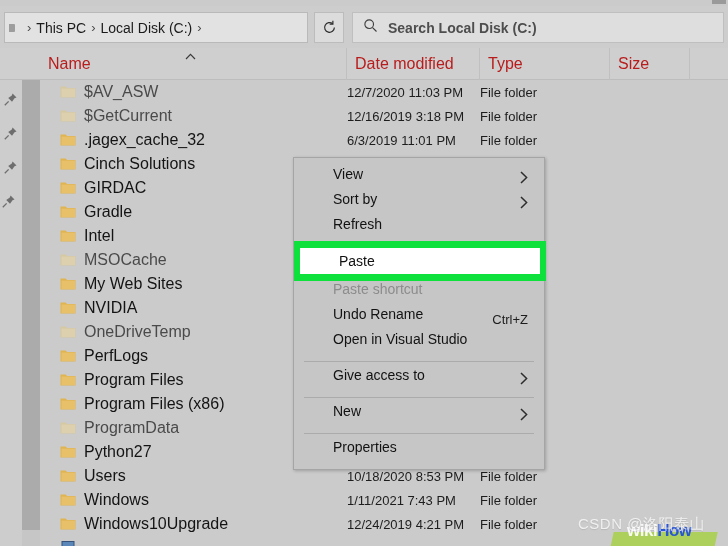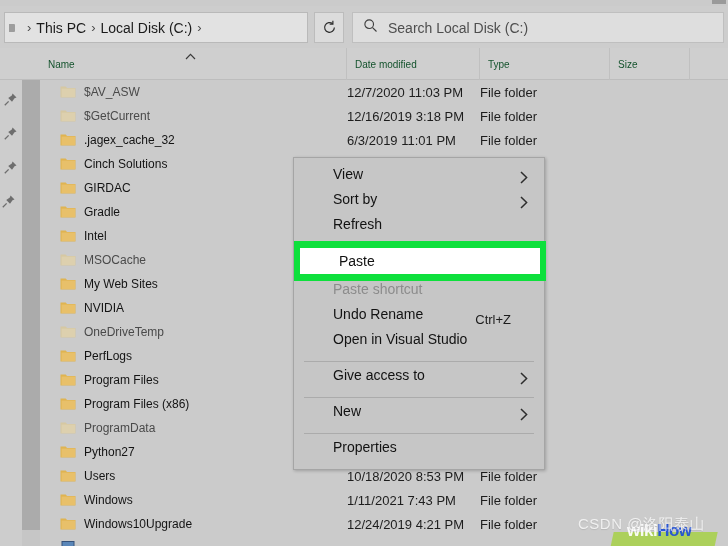--- a/index.html
+++ b/index.html
@@ -78,35 +78,36 @@
     display: flex; align-items: center; justify-content: center;
   }
   .refresh-btn svg { display: block; }
   .search-box {
     position: absolute; left: 352px; top: 6px;
     width: 372px; height: 31px;
     background: #dedede;
     border: 1px solid #bfbfbf;
     display: flex; align-items: center;
     padding-left: 10px;
+    font-weight: bold;
   }
   .search-icon { flex: none; margin-right: 10px; display: block; }
   .search-ph { color: #4e4e4e; font-size: 14px; }
 
   
   .colheader {
     position: absolute; left: 0; top: 48px;
     width: 728px; height: 32px;
     background: #cfcfcf;
     border-bottom: 1px solid #bdbdbd;
   }
   .colheader .cell {
     position: absolute; top: 0; height: 32px;
     display: flex; align-items: center;
-    font-size: 10px; color: #14532d;
+    font-size: 16px; color: #b91c1c;
     border-right: 1px solid #c0c0c0;
     padding-left: 8px;
   }
   .sortcaret {
     position: absolute; top: 3px;
     font-size: 11px; color: #3b3b3b;
     line-height: 1;
   }
 
   
@@ -152,21 +153,21 @@
     height: 24px;
     display: flex; align-items: center;
   }
   .row .icon {
     position: absolute; left: 20px; top: 4px;
     width: 16px; height: 15px;
   }
   .folder-ico { display: block; }
   .row .fname {
     position: absolute; left: 44px;
-    font-size: 12px; color: #141414;
+    font-size: 16px; color: #141414;
     white-space: nowrap;
   }
   .row .fdate {
     position: absolute; left: 307px;
     font-size: 13px; color: #1d1d1d;
     white-space: nowrap;
   }
   .row .ftype {
     position: absolute; left: 440px;
     font-size: 13px; color: #1d1d1d;
@@ -192,21 +193,21 @@
     font-size: 14px; color: #121212;
   }
   .mi.disabled { color: #8c8c8c; }
   .mi .submark {
     position: absolute; right: 16px; top: 50%;
     transform: translateY(-50%);
     font-size: 14px; color: #2d2d2d;
     font-weight: 600;
   }
   .mi .accel {
-    position: absolute; right: 33px; top: 50%;
+    position: absolute; right: 16px; top: 50%;
     transform: translateY(-50%);
     font-size: 13px; color: #1d1d1d;
   }
   .msep {
     height: 1px; background: #ababab;
     margin: 5px 10px 5px 10px;
   }
   .paste-green {
     position: absolute; left: 0; top: 0;
     width: 252px; height: 40px;

